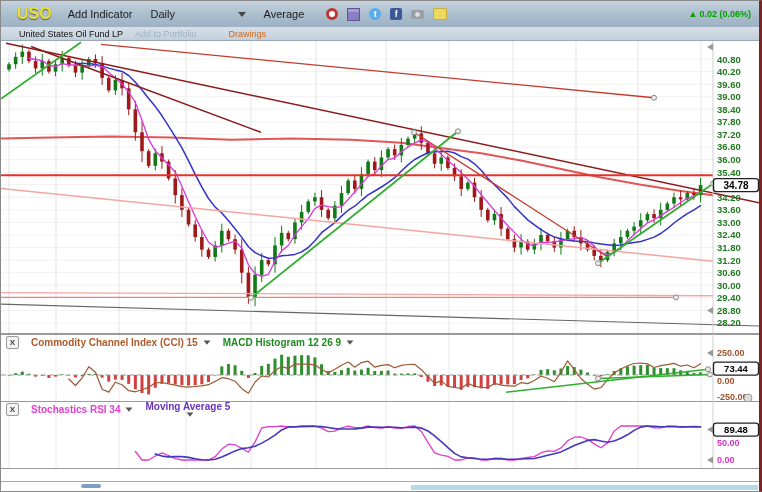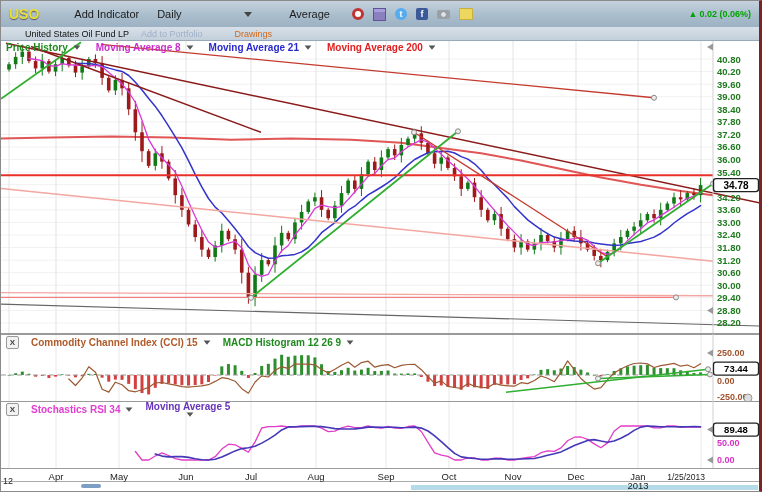--- a/index.html
+++ b/index.html
@@ -4,41 +4,41 @@
 <style>
   html,body{margin:0;padding:0;background:#fff;font-family:"Liberation Sans",sans-serif;}
   .window{position:relative;width:762px;height:492px;background:#fff;border:1px solid #8a8a8a;
           border-right:3px solid #7b2424;box-sizing:border-box;overflow:hidden;}
   svg{position:absolute;left:0;display:block;}
   #main{top:39px;} #cci{top:333px;} #stoch{top:400px;}
 
   .toolbar{position:absolute;left:0;top:0;right:0;height:26px;
            background:linear-gradient(#c6d2de,#a9bdcc 55%,#9cb1c3);
            display:flex;align-items:center;padding:0 8px;font-size:11px;color:#1c1c1c;z-index:10;}
-  .logo{color:#e8e032;font-weight:bold;font-size:14px;text-shadow:0 1px 1px #556;margin-right:16px;}
-  .tbtn{margin-right:18px;cursor:pointer;margin-left:19px;}
+  .logo{color:#e8e032;font-weight:bold;font-size:16px;text-shadow:0 1px 1px #556;margin-right:16px;margin-left:8px;}
+  .tbtn{margin-right:18px;cursor:pointer;}
   .tselect{display:flex;align-items:center;width:95px;justify-content:space-between;margin-right:18px;cursor:pointer;text-align:right;}
   .caret{width:0;height:0;border-left:4px solid transparent;border-right:4px solid transparent;
          border-top:5px solid #444;display:inline-block;}
   .icons{display:flex;gap:9px;align-items:center;margin-left:4px;}
   .ic{display:inline-block;cursor:pointer;}
   .ic-alarm{width:6px;height:6px;background:#fff;border:3px solid #c23434;border-radius:50%;}
   .ic-cube{width:11px;height:11px;background:#8b7fc0;border:1px solid #5f5394;box-shadow:inset 0 3px 0 #a79ddb;}
   .ic-twitter{width:12px;height:12px;border-radius:50%;background:#55acee;color:#fff;font-size:9px;
               font-weight:bold;text-align:center;line-height:12px;}
   .ic-fb{width:12px;height:12px;border-radius:2px;background:#3b5998;color:#fff;font-size:9px;
          font-weight:bold;text-align:center;line-height:13px;}
   .ic-cam{width:13px;height:9px;border-radius:2px;
           background:radial-gradient(circle at 50% 50%,#dfe3e6 0 2px,#9aa0a6 2.5px);}
   .ic-note{width:12px;height:10px;background:#eed75f;border:1px solid #c9b03a;border-radius:1px;}
   .change{margin-left:auto;color:#00a400;font-weight:bold;font-size:9px;display:flex;align-items:center;gap:2px;}
 
   .subbar{position:absolute;top:26px;left:0;right:0;height:13px;
           background:linear-gradient(#d8e0e8,#c2cfda);border-bottom:1px solid #9aa9b7;
-          font-size:9px;display:flex;gap:12px;align-items:center;padding:0 24px;z-index:10;}
+          font-size:9px;display:flex;gap:12px;align-items:center;padding:0 18px;z-index:10;}
   .sym{color:#111;}
   .addpf{color:#9fb0c8;cursor:pointer;}
   .drawings{color:#d2691e;cursor:pointer;margin-left:20px;}
 
   .legend{position:absolute;top:40px;left:5px;height:13px;display:flex;gap:15px;
           font-size:10px;font-weight:bold;align-items:center;z-index:5;}
   .li{display:flex;align-items:center;cursor:pointer;}
   .li .caret{border-top-color:#555;margin-left:5px;transform:scale(.85);}
   .c-green{color:#1e8a1e;} .c-mag{color:#cc2fcc;} .c-blue{color:#2929cc;} .c-red{color:#e02020;}
   .c-brown{color:#b05a2a;} .c-pink{color:#e040d0;} .c-purp{color:#6633bb;flex-direction:column;}
@@ -556,38 +556,20 @@
       <span>0.02 (0.06%)</span>
     </span>
   </div>
 
   <div class="subbar">
     <span class="sym">United States Oil Fund LP</span>
     <span class="addpf">Add to Portfolio</span>
     <span class="drawings">Drawings</span>
   </div>
 
-  <div class="legend">
-    <span class="li c-green">
-      <span>Price History</span>
-        <span class="caret"></span>
-      </span>
-    <span class="li c-mag">
-      <span>Moving Average 8</span>
-        <span class="caret"></span>
-      </span>
-    <span class="li c-blue">
-      <span>Moving Average 21</span>
-        <span class="caret"></span>
-      </span>
-    <span class="li c-red">
-      <span>Moving Average 200</span>
-        <span class="caret"></span>
-      </span>
-  </div>
 
   <div class="hdr" id="cci-hdr">
     <span class="xbox">X</span>
     <span class="li c-brown">
       <span>Commodity Channel Index (CCI) 15</span>
         <span class="caret"></span>
       </span>
     <span class="li c-green">
       <span>MACD Histogram 12 26 9</span>
         <span class="caret"></span>
@@ -599,33 +581,19 @@
     <span class="li c-pink">
       <span>Stochastics RSI 34</span>
         <span class="caret"></span>
       </span>
     <span class="li c-purp">
       <span>Moving Average 5</span>
         <span class="caret"></span>
       </span>
   </div>
 
-  <div class="xaxis" id="xaxis">
-    <span class="yrleft">12</span>
-    <span class="lastdate">1/25/2013</span>
-  <span class="mlabel" style="left: 38px;">Apr</span>
-      <span class="mlabel" style="left: 101px;">May</span>
-      <span class="mlabel" style="left: 168px;">Jun</span>
-      <span class="mlabel" style="left: 233px;">Jul</span>
-      <span class="mlabel" style="left: 298px;">Aug</span>
-      <span class="mlabel" style="left: 368px;">Sep</span>
-      <span class="mlabel" style="left: 431px;">Oct</span>
-      <span class="mlabel" style="left: 495px;">Nov</span>
-      <span class="mlabel" style="left: 558px;">Dec</span>
-      <span class="mlabel" style="left: 620px;">Jan<div class="sub">2013</div></span>
-    </div>
 
   <div class="scroll">
     <span class="thumb"></span>
     <span class="rangebar"></span>
   </div>
 
 </div>
 
 </body></html>

